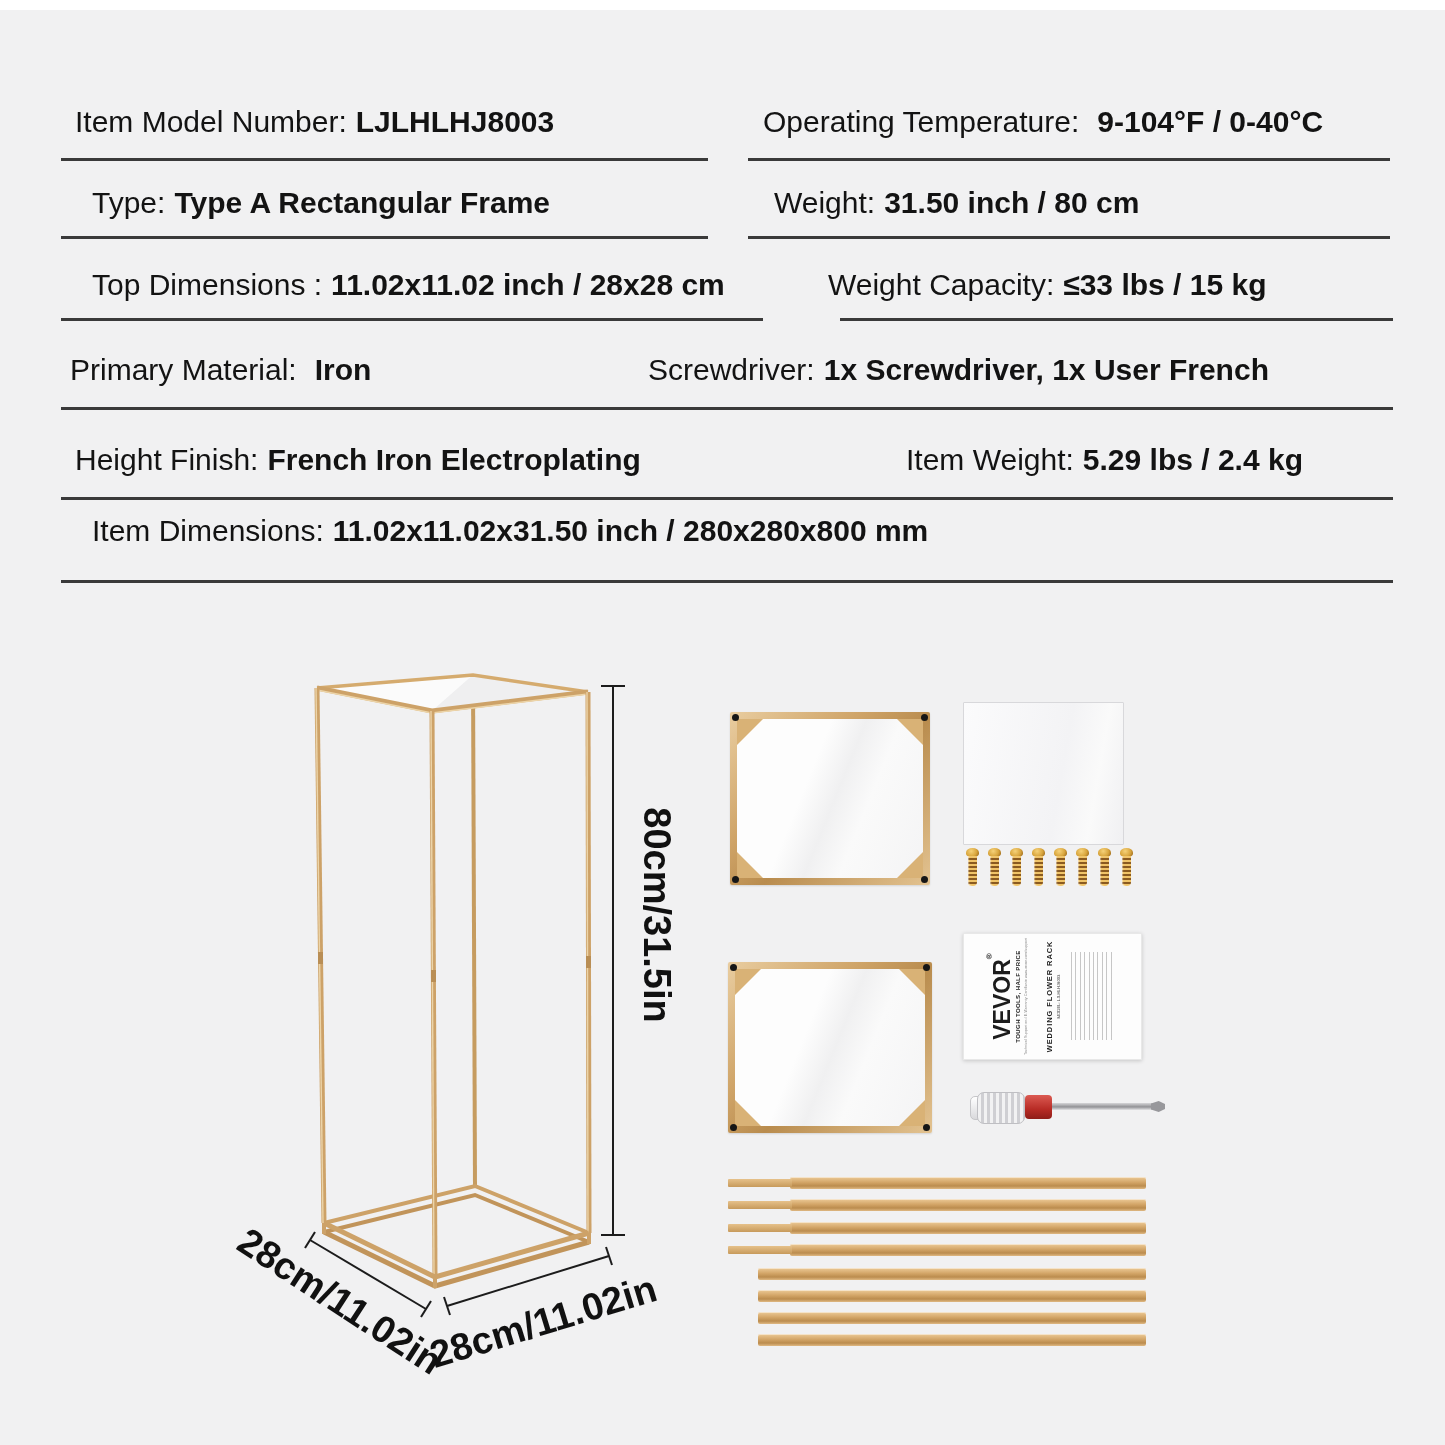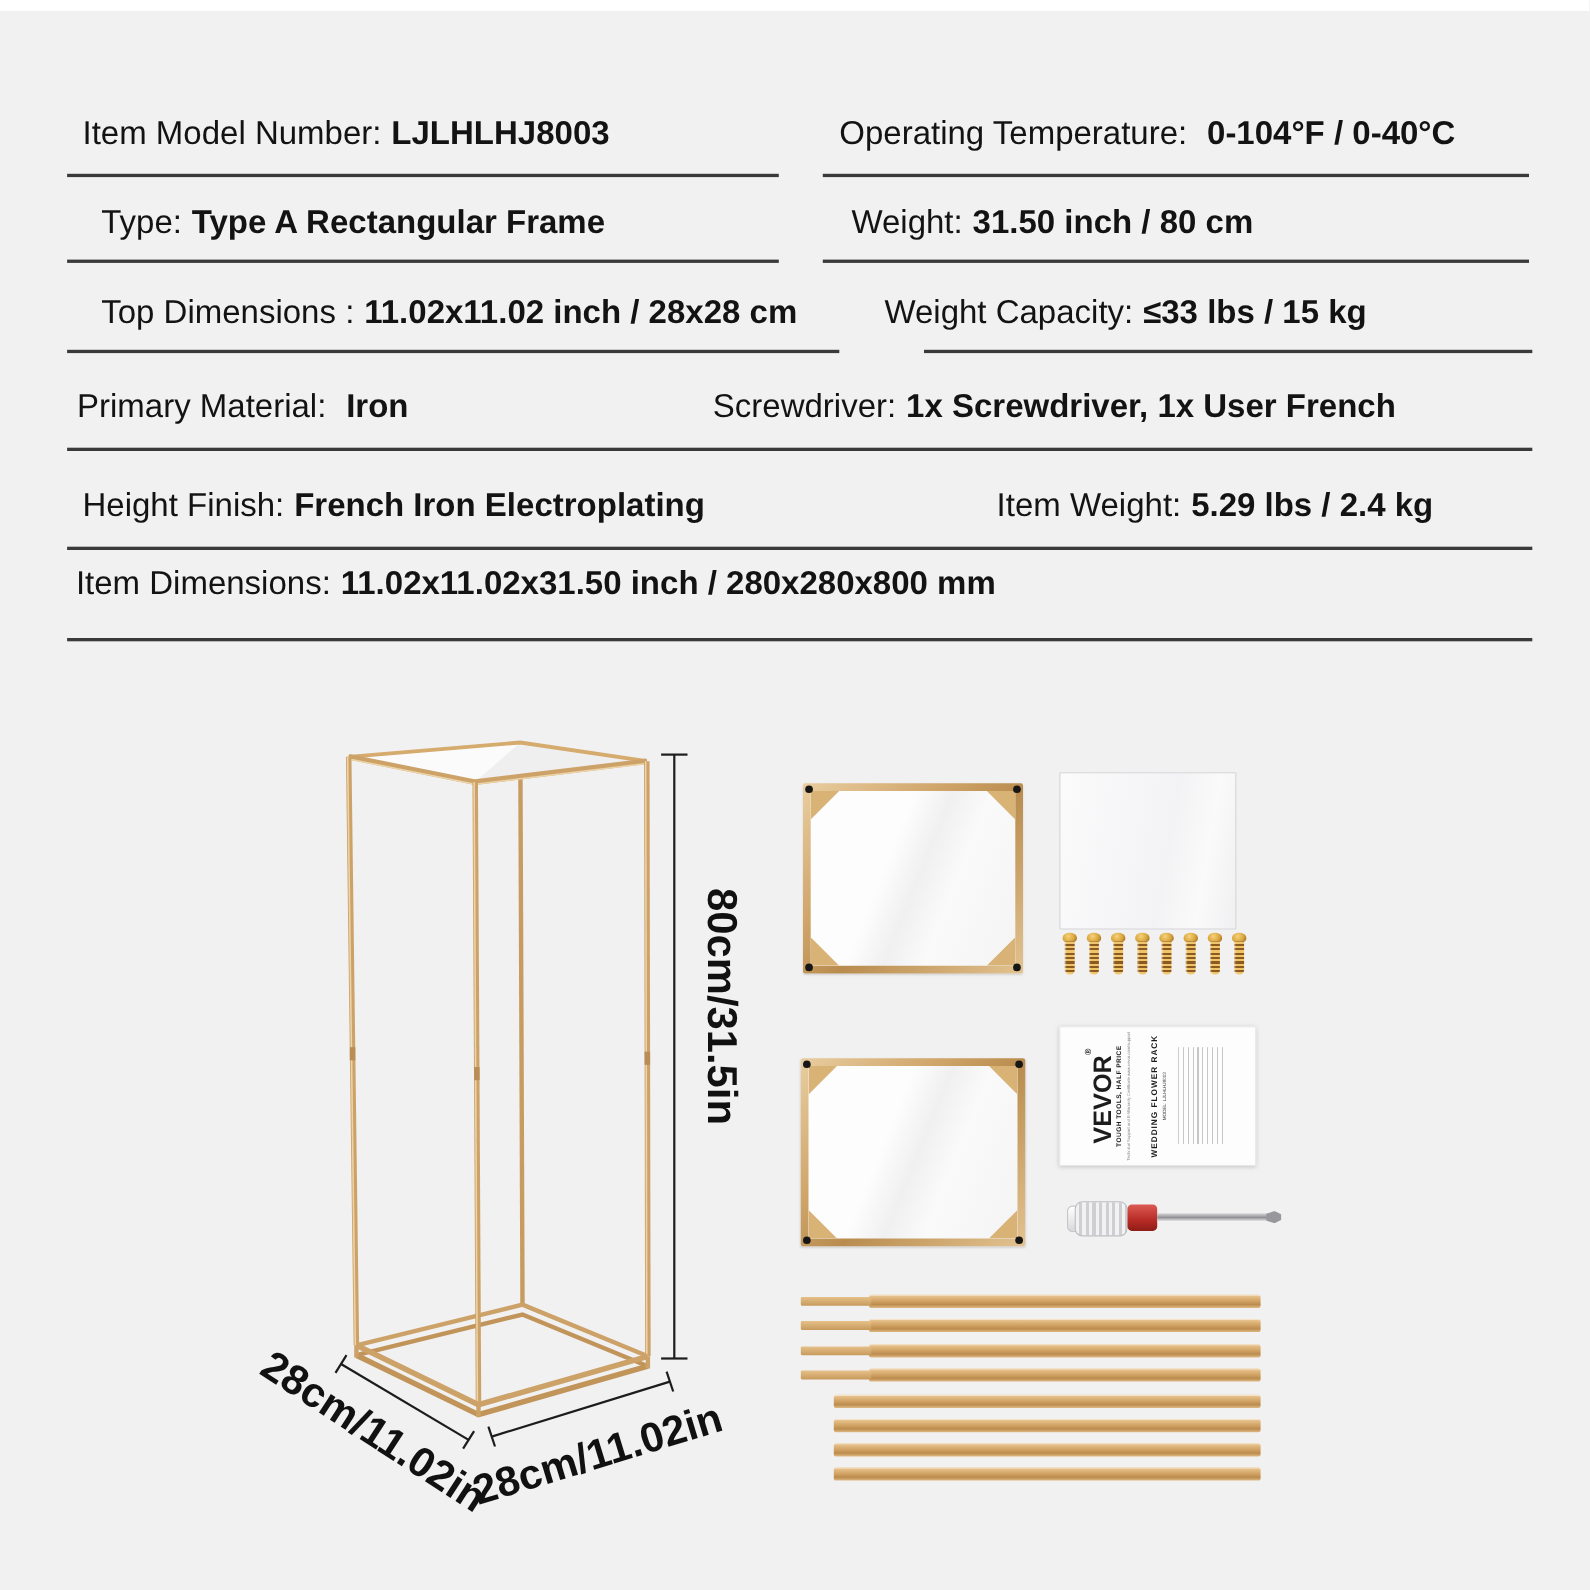--- a/index.html
+++ b/index.html
@@ -84,38 +84,38 @@
 </style>
 </head>
 <body>
 
 <div class="top-strip"></div>
 
 <div class="cell" style="left:75px;top:100px">
   <span class="lbl">Item Model Number:</span><span class="val">LJLHLHJ8003</span>
 </div>
 <div class="cell" style="left:763px;top:100px">
-  <span class="lbl">Operating Temperature:</span><span class="val val-wide">0-104°F / 0-40°C</span>
+  <span class="lbl">Operating Temperature:</span><span class="val val-wide">9-104°F / 0-40°C</span>
 </div>
 <div class="sep" style="left:61px;top:158px;width:647px"></div>
 <div class="sep" style="left:748px;top:158px;width:642px"></div>
 
 <div class="cell" style="left:92px;top:181px">
   <span class="lbl">Type:</span><span class="val">Type A Rectangular Frame</span>
 </div>
 <div class="cell" style="left:774px;top:181px">
   <span class="lbl">Weight:</span><span class="val">31.50 inch / 80 cm</span>
 </div>
 <div class="sep" style="left:61px;top:236px;width:647px"></div>
 <div class="sep" style="left:748px;top:236px;width:642px"></div>
 
 <div class="cell" style="left:92px;top:263px">
   <span class="lbl">Top Dimensions :</span><span class="val">11.02x11.02 inch / 28x28 cm</span>
 </div>
-<div class="cell" style="left:804px;top:263px">
+<div class="cell" style="left:828px;top:263px">
   <span class="lbl">Weight Capacity:</span><span class="val">≤33 lbs / 15 kg</span>
 </div>
 <div class="sep" style="left:61px;top:318px;width:702px"></div>
 <div class="sep" style="left:840px;top:318px;width:553px"></div>
 
 <div class="cell" style="left:70px;top:348px">
   <span class="lbl">Primary Material:</span><span class="val val-wide">Iron</span>
 </div>
 <div class="cell" style="left:648px;top:348px">
   <span class="lbl">Screwdriver:</span><span class="val">1x Screwdriver, 1x User French</span>
@@ -123,21 +123,21 @@
 <div class="sep" style="left:61px;top:407px;width:1332px"></div>
 
 <div class="cell" style="left:75px;top:438px">
   <span class="lbl">Height Finish:</span><span class="val">French Iron Electroplating</span>
 </div>
 <div class="cell" style="left:906px;top:438px">
   <span class="lbl">Item Weight:</span><span class="val">5.29 lbs / 2.4 kg</span>
 </div>
 <div class="sep" style="left:61px;top:497px;width:1332px"></div>
 
-<div class="cell" style="left:69px;top:509px">
+<div class="cell" style="left:92px;top:509px">
   <span class="lbl">Item Dimensions:</span><span class="val">11.02x11.02x31.50 inch / 280x280x800 mm</span>
 </div>
 <div class="sep" style="left:61px;top:580px;width:1332px"></div>
 
 <svg style="position:absolute;left:0;top:640px" width="700" height="770" viewBox="0 0 700 770">
 
   <line x1="473" y1="35" x2="475" y2="546" stroke="#c69c60" stroke-width="4"></line>
 
   <polyline points="324,583 475,546 589,593" fill="none" stroke="#cda268" stroke-width="4"></polyline>
   <polyline points="324,592 475,555 589,602" fill="none" stroke="#c1945a" stroke-width="4"></polyline>

